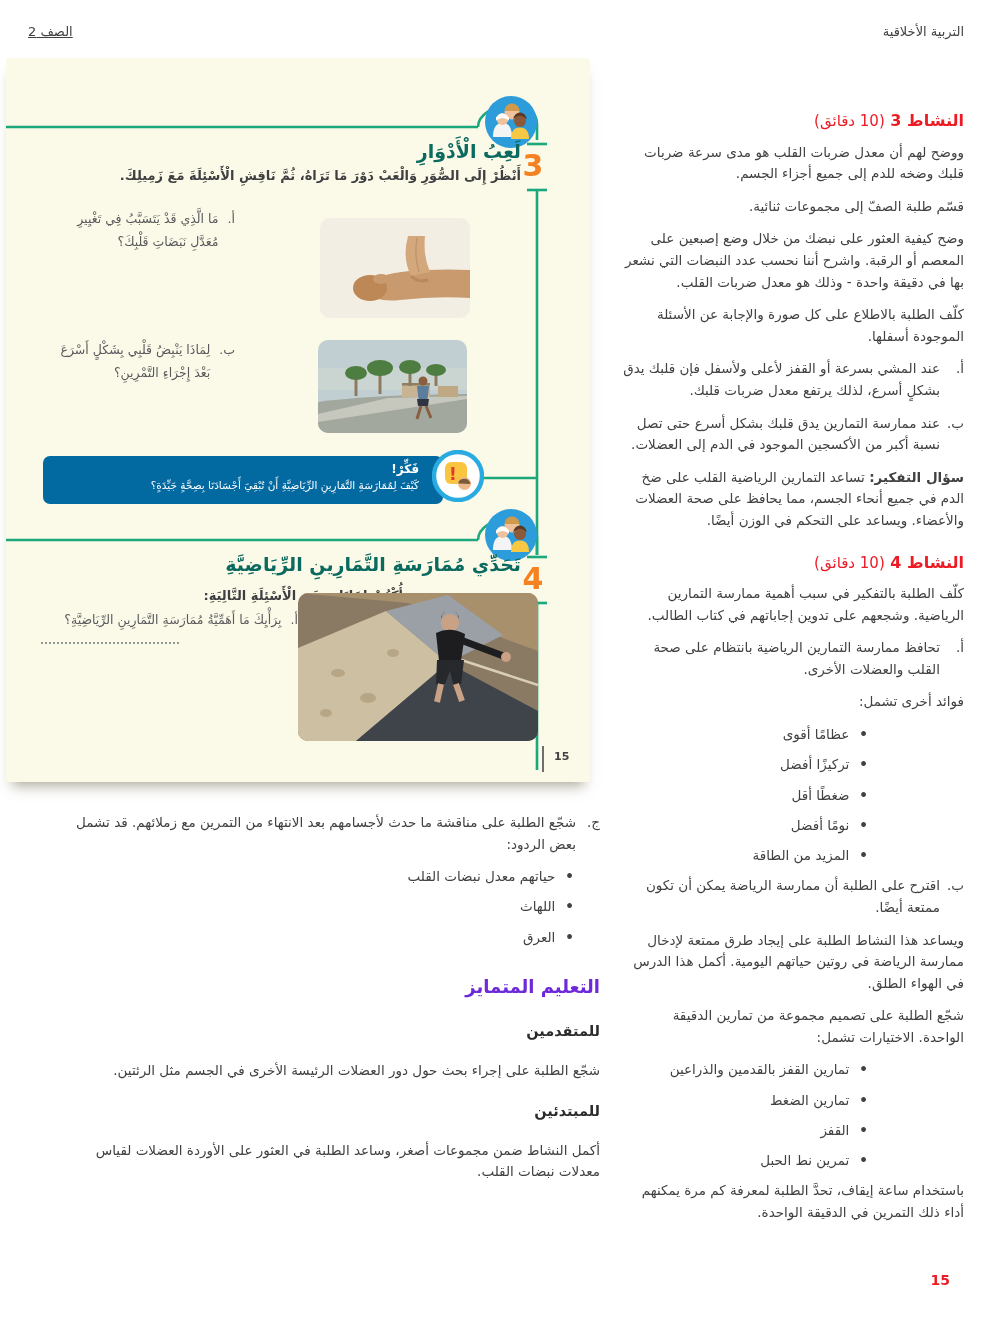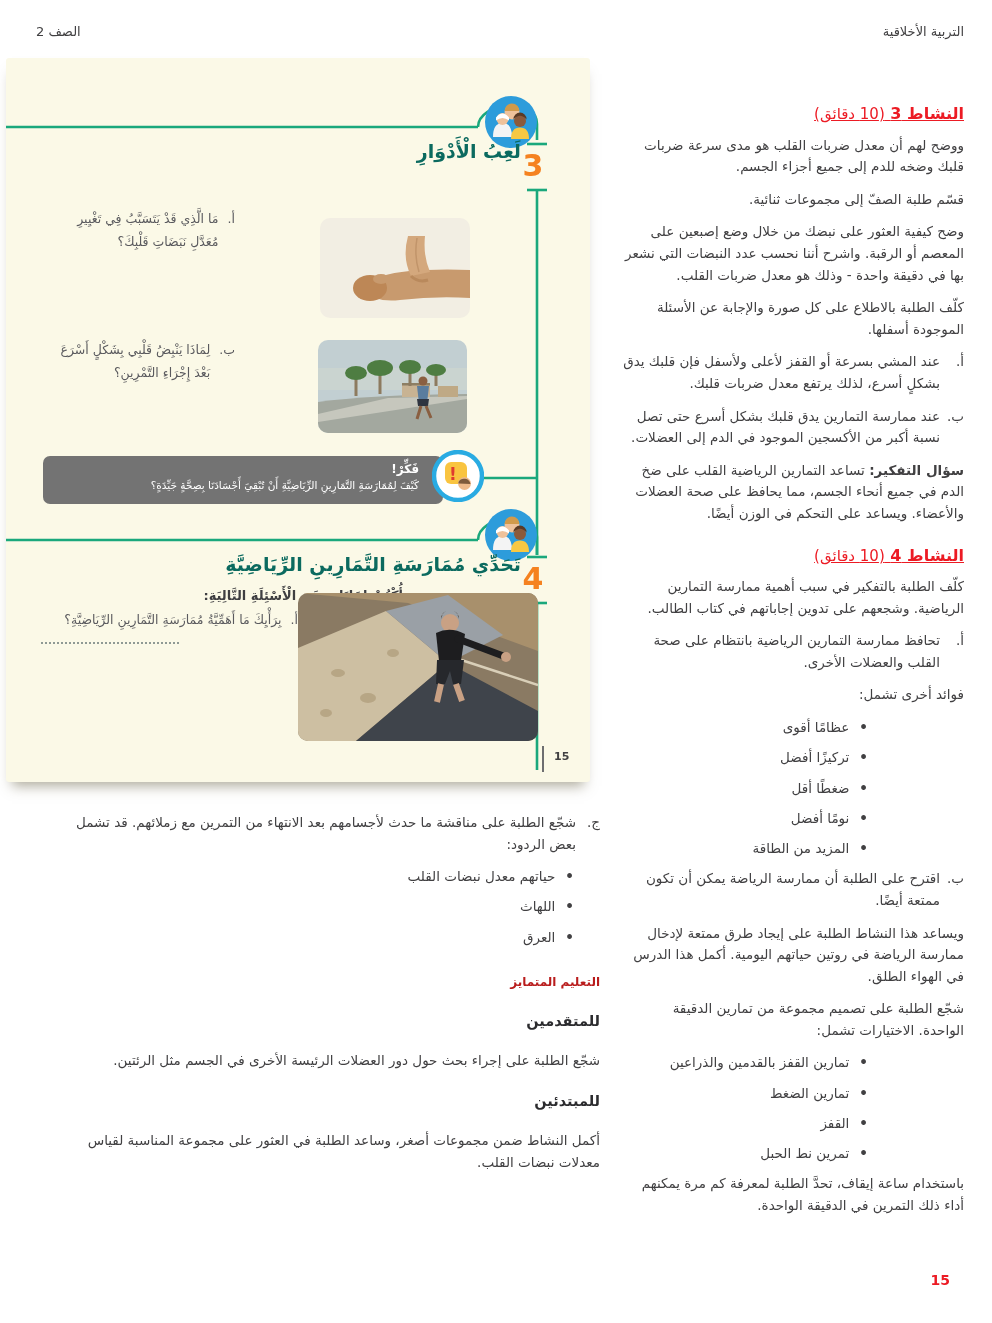--- a/index.html
+++ b/index.html
@@ -1,57 +1,57 @@
 <!DOCTYPE html>
 <html lang="ar" dir="rtl"><head>
 <meta charset="utf-8">
 <style>
   html,body{margin:0;padding:0;background:#e8e8e8;}
   .page{position:relative;width:992px;height:1323px;background:#ffffff;overflow:hidden;
         font-family:"DejaVu Sans",sans-serif;color:#414042;direction:rtl;}
   
   .hdr-right{position:absolute;top:24px;right:28px;font-size:13px;color:#414042;}
-  .hdr-left{position:absolute;top:24px;left:36px;font-size:13px;color:#414042;direction:rtl;}
+  .hdr-left{position:absolute;top:24px;left:28px;font-size:13px;color:#414042;direction:rtl;text-decoration:underline;}
   
   .card{position:absolute;top:58px;left:6px;width:584px;height:724px;background:#fbf9e7;
         border-radius:3px;box-shadow:0 10px 12px -6px rgba(95,90,60,.5);}
   .card .bracket{position:absolute;top:0;left:0;}
   .icon-circle{position:absolute;width:52px;height:52px;}
   .big-num{position:absolute;width:36px;text-align:center;font-size:30px;font-weight:bold;
            color:#f58220;line-height:44px;}
   .sec-title{position:absolute;font-size:19px;font-weight:bold;color:#0b6a5f;text-align:right;}
   .sec-instr{position:absolute;font-size:13px;font-weight:bold;color:#3f3f42;text-align:right;}
   .sq{position:absolute;display:flex;gap:9px;font-size:12.5px;color:#5a5a5e;line-height:1.8;
       text-align:right;}
   .sq .sq-label{flex:0 0 auto;}
   .photo{position:absolute;border-radius:10px;overflow:hidden;display:block;}
-  .think-box{position:absolute;left:37px;top:398px;width:400px;height:48px;background:#737373;
+  .think-box{position:absolute;left:37px;top:398px;width:400px;height:48px;background:#0369a1;
              border-radius:7px;color:#fff;text-align:right;padding:5px 24px 5px 14px;box-sizing:border-box;}
   .think-box .tb-title{font-size:12px;font-weight:bold;line-height:1.4;}
   .think-box .tb-q{font-size:10.5px;line-height:1.5;}
   .dotted-line{position:absolute;left:35px;top:584px;width:138px;border-bottom:2px dotted #8f9a94;}
   .pg-tick{position:absolute;left:536px;top:688px;height:26px;border-left:2px solid #6d6e70;}
   .pg15{position:absolute;left:548px;top:692px;font-size:11px;font-weight:bold;color:#414042;}
   
   .teacher-col{position:absolute;top:100px;right:28px;width:341px;font-size:13.5px;
                line-height:1.6;text-align:right;color:#414042;}
-  .act-h{margin:1px 0 8px;color:#ec1b24;font-size:16px;font-weight:bold;text-decoration:underline;}
+  .act-h{margin:8px 0 8px;color:#ec1b24;font-size:16px;font-weight:bold;}
   .act-h .dur{font-weight:normal;font-size:15px;}
   .tp{margin:0 0 11px;}
   .t-item{display:flex;gap:7px;margin:0 0 11px;}
   .t-item .lbl{flex:0 0 17px;}
   .t-item .txt{flex:1;}
   .bul{display:flex;gap:10px;padding-right:96px;margin:4px 0 10px;line-height:1.5;}
   .bul::before{content:"•";font-weight:bold;color:#414042;}
   .act4-block{margin-top:18px;}
   
   .left-notes{position:absolute;top:812px;right:392px;width:548px;font-size:13.5px;
               line-height:1.6;text-align:right;color:#414042;}
   .left-notes .bul{padding-right:26px;}
-  .diff-h{margin:26px 0 0;color:#b91c1c;font-size:12px;font-weight:bold;}
+  .diff-h{margin:26px 0 0;color:#6d28d9;font-size:18px;font-weight:bold;}
   .diff-sub{margin:18px 0 3px;font-size:14.5px;font-weight:bold;color:#2b2b2e;}
   .diff-txt{margin:17px 0 8px;}
   
   .pgnum{position:absolute;top:1272px;right:42px;color:#ec1b24;font-size:14px;font-weight:bold;}
 </style>
 </head>
 <body>
 
 <div class="page">
 
@@ -87,20 +87,21 @@
         <path d="M26 43 q0 -11.5 9 -11.5 q9 0 9 11.5 z" fill="#f7c843"></path>
         <circle cx="35" cy="25" r="6" fill="#8c5a3b"></circle>
         <path d="M28.5 23.5 q6.5 -7.5 13 0 v-0.5 a6.5 6.5 0 0 0 -13 0 z" fill="#5b3a24"></path>
       </svg>
     </div>
 
     <div class="big-num" style="left:509px;top:86px;">3</div>
 
     <div class="sec-title" style="right:69px;top:82px;">لَعِبُ الْأَدْوَارِ</div>
 
+    <div class="sec-instr" style="right:69px;top:110px;width:470px;">أَنْظُرْ إِلَى الصُّوَرِ وَالْعَبْ دَوْرَ مَا تَرَاهُ، ثُمَّ نَاقِشِ الْأَسْئِلَةَ مَعَ زَمِيلِكَ.</div>
 
     <div class="sq" style="right:355px;top:150px;width:180px;">
       <span class="sq-label">أ.</span>
       <div>مَا الَّذِي قَدْ يَتَسَبَّبُ فِي تَغْيِيرِ مُعَدَّلِ نَبَضَاتِ قَلْبِكَ؟</div>
     </div>
 
     <div class="photo" style="left:314px;top:160px;width:150px;height:100px;">
       <svg width="150" height="100" viewBox="0 0 150 100">
         <rect width="150" height="100" fill="#f2eee3"></rect>
         <path d="M150 52 Q90 50 62 58 Q45 63 44 72 Q55 85 80 82 Q115 78 150 80 Z" fill="#c89a6e"></path>
@@ -303,17 +304,17 @@
         <span>اللهاث</span>
       </div>
     <div class="bul">
         <span>العرق</span>
       </div>
 
     <h3 class="diff-h">التعليم المتمايز</h3>
     <div class="diff-sub">للمتقدمين</div>
     <p class="diff-txt">شجّع الطلبة على إجراء بحث حول دور العضلات الرئيسة الأخرى في الجسم مثل الرئتين.</p>
     <div class="diff-sub">للمبتدئين</div>
-    <p class="diff-txt">أكمل النشاط ضمن مجموعات أصغر، وساعد الطلبة في العثور على مجموعة المناسبة لقياس معدلات نبضات القلب.</p>
+    <p class="diff-txt">أكمل النشاط ضمن مجموعات أصغر، وساعد الطلبة في العثور على الأوردة العضلات لقياس معدلات نبضات القلب.</p>
   </section>
 
   <div class="pgnum">15</div>
 </div>
 
 </body></html>

